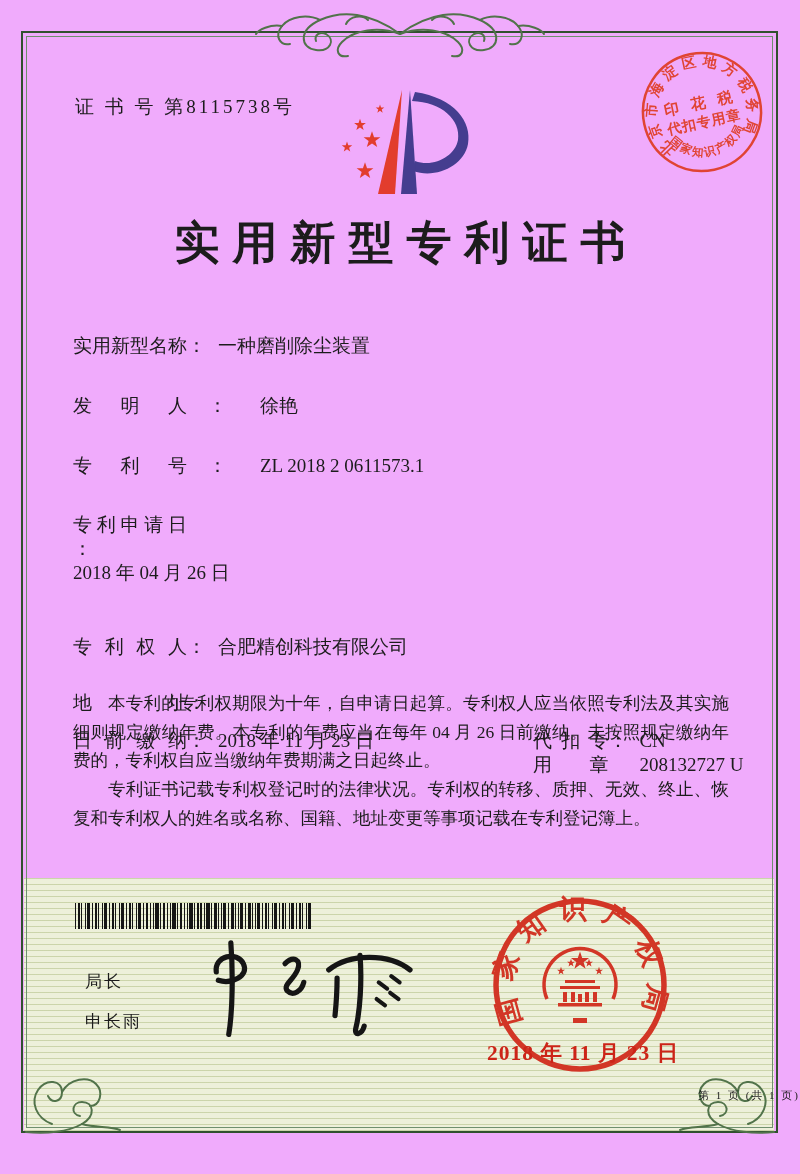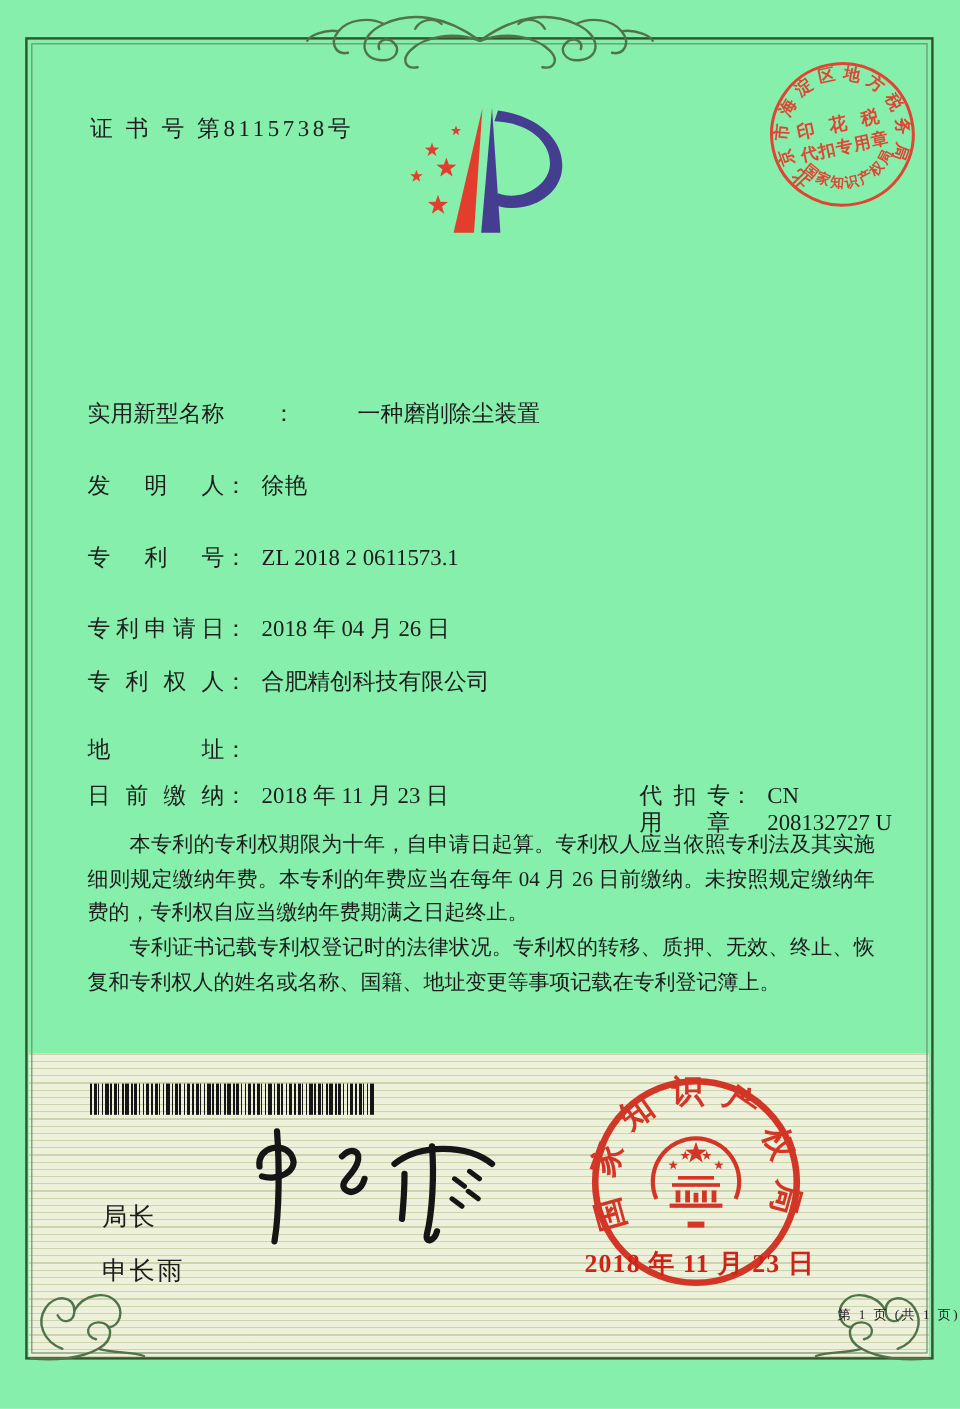--- a/index.html
+++ b/index.html
@@ -1,18 +1,18 @@
 <!DOCTYPE html>
 <html><head>
 <meta charset="utf-8">
 <style>
   * { margin:0; padding:0; box-sizing:border-box; }
   html,body { width:800px; }
   body { font-family:"Liberation Serif","DejaVu Serif",serif; color:#1c1c1c; }
-  .page { position:relative; width:800px; height:1174px; background:#86efac; overflow:hidden; }
+  .page { position:relative; width:800px; height:1174px; background:#f0abfc; overflow:hidden; }
 
   
   .green-band {
     position:absolute; left:24px; top:878px; width:750px; height:253px;
     background-color:#edf0da;
     background-image:repeating-linear-gradient(180deg, rgba(148,168,92,.38) 0 1px, rgba(0,0,0,0) 1px 6px);
   }
 
   
   .frame-outer { position:absolute; left:21px; top:31px; width:757px; height:1102px; border:2.5px solid #31512f; }
@@ -25,44 +25,44 @@
   .logo { position:absolute; left:320px; top:82px; }
 
   .title { position:absolute; left:0; top:213px; width:100%; text-align:center;
            font-size:45px; font-weight:700; letter-spacing:13px; text-indent:13px; }
 
   .fields { position:absolute; left:73px; top:334px; width:654px; font-size:19px; }
   .field-row { position:relative; display:flex; align-items:flex-start; margin-bottom:33px; line-height:1.25; }
   .field-label { display:inline-block; width:114px; text-align:justify; text-align-last:justify; }
   .field-colon { display:inline-block; margin-right:12px; }
   .field-value { display:inline-block; max-width:500px; }
-  .row-name { margin-bottom:36px;gap:40px; }
-  .row-inventor, .row-patentno { margin-bottom:36px; }
-  .row-filing { margin-bottom:20px; }
+  .row-name { margin-bottom:36px; }
+  .row-inventor, .row-patentno { margin-bottom:36px;gap:21px; }
+  .row-filing { margin-bottom:50px;flex-direction:column; }
   .row-patentee { margin-bottom:33px; }
   .row-address { margin-bottom:14px; }
   .row-address .field-value { line-height:1.55; }
   .grant-no-field { position:absolute; left:460px; top:0; display:flex; }
   .grant-no-field .field-label { width:96px; }
 
   .body-text { position:absolute; left:73px; top:689px; width:656px; font-size:17.5px;
                line-height:1.64; text-align:justify; }
   .body-text p { text-indent:2em; }
 
   .barcode { position:absolute; left:75px; top:903px; width:237px; height:26px;
     background-image:repeating-linear-gradient(90deg,
       #151515 0 1.5px, rgba(0,0,0,0) 1.5px 3px,
       #151515 3px 5.5px, rgba(0,0,0,0) 5.5px 6.5px,
       #151515 6.5px 7.5px, rgba(0,0,0,0) 7.5px 10px,
       #151515 10px 11px, rgba(0,0,0,0) 11px 12.5px,
       #151515 12.5px 15.5px, rgba(0,0,0,0) 15.5px 17px);
   }
 
-  .commissioner { position:absolute; left:85px; top:1000px;
-                  font-family:"Liberation Sans","DejaVu Sans",sans-serif; font-size:21px; }
+  .commissioner { position:absolute; left:85px; top:970px;
+                  font-family:"Liberation Sans","DejaVu Sans",sans-serif; font-size:17px; }
   .commissioner div { margin-bottom:17px; letter-spacing:2px; }
 
   .signature { position:absolute; left:185px; top:928px; }
 
   .seal { position:absolute; left:470px; top:875px; }
   .seal-date { position:absolute; left:487px; top:1038px; width:200px; font-size:21.5px;
                color:#cc2418; font-weight:700; letter-spacing:1px; }
 
   .stamp { position:absolute; left:627px; top:37px; }
 
@@ -116,20 +116,21 @@
     <path d="M95,10 C135,16 152,40 148,62 C144,84 116,97 93,89 L95,79 C114,86 135,74 138,58 C141,38 122,20 92,19 Z" fill="#453d8f"></path>
     <polygon points="90,8 81,112 97,112" fill="#453d8f"></polygon>
     <polygon points="82,8 58,112 75,112" fill="#e23d2d"></polygon>
     <use href="#star" fill="#e23d2d" transform="translate(60,27) scale(0.45)"></use>
     <use href="#star" fill="#e23d2d" transform="translate(40,43) scale(0.62)"></use>
     <use href="#star" fill="#e23d2d" transform="translate(27,65) scale(0.55)"></use>
     <use href="#star" fill="#e23d2d" transform="translate(52,58) scale(0.88)"></use>
     <use href="#star" fill="#e23d2d" transform="translate(45,89) scale(0.88)"></use>
   </svg>
 
+  <div class="title">实用新型专利证书</div>
 
   <div class="fields">
     <div class="field-row row-name">
       <span class="field-label">实用新型名称</span>
         <span class="field-colon">：</span>
         <span class="field-value">一种磨削除尘装置</span>
     </div>
     <div class="field-row row-inventor">
       <span class="field-label">发明人</span>
         <span class="field-colon">：</span>

